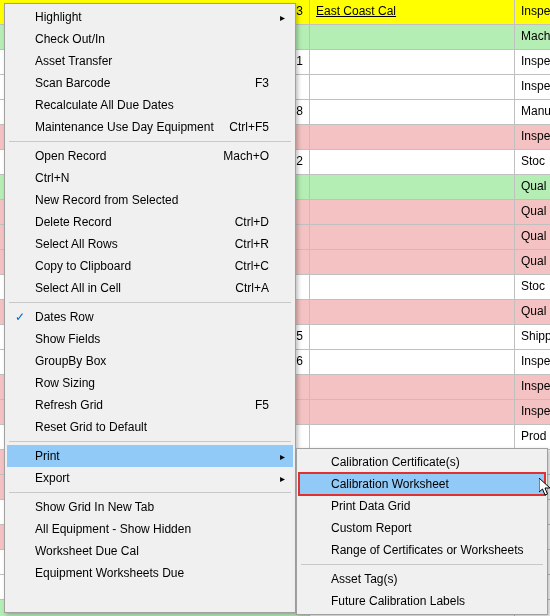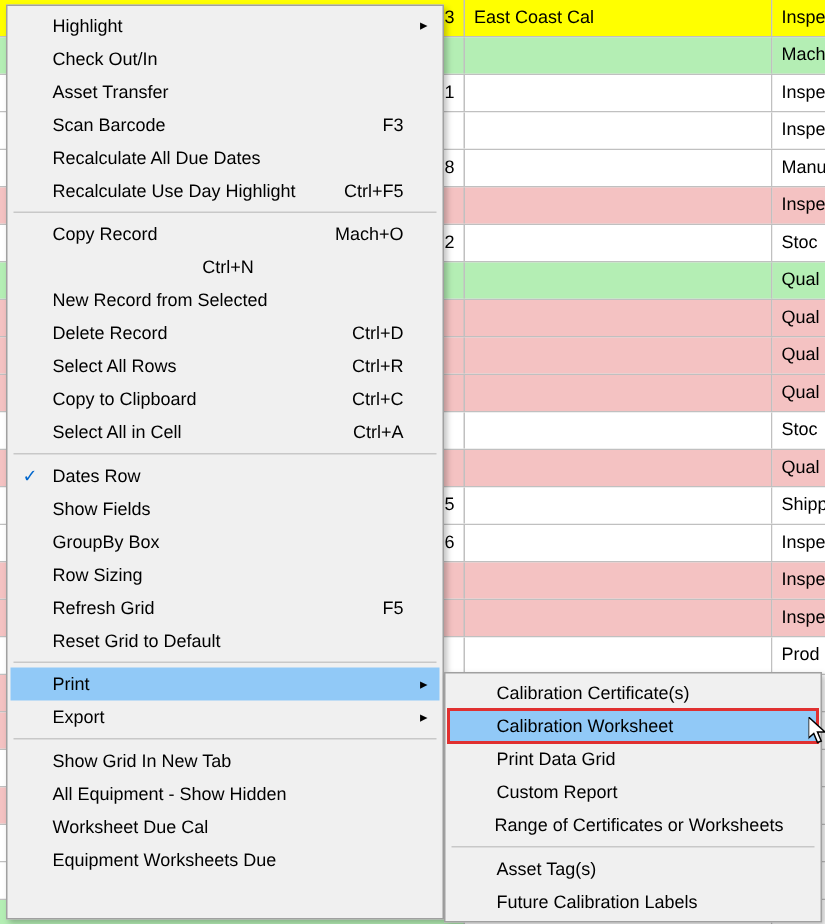--- a/index.html
+++ b/index.html
@@ -22,21 +22,21 @@
     display: flex;
     border-bottom: 1px solid #c0c0c0;
   }
   .grid-cell {
     height: 100%;
     border-right: 1px solid #c0c0c0;
     padding: 4px 6px 0 6px;
     overflow: hidden; white-space: nowrap;
   }
   .c-a { width: 310px; flex: none; }
-  .c-b { width: 205px; flex: none; }
+  .c-b { width: 205px; flex: none; text-decoration: underline; }
   .c-c { width: 200px; flex: none; }
   .bg-yellow { background: #ffff00; }
   .bg-green  { background: #b4eeb4; }
   .bg-pink   { background: #f4c2c2; }
   .bg-white  { background: #ffffff; }
 
   
   .menu {
     position: absolute;
     background: #f0f0f0;
@@ -46,21 +46,20 @@
     z-index: 10;
     font-size: 12px;
   }
   .menu-main { left: 4px; top: 3px; width: 292px; height: 610px; }
   .menu-item {
     display: flex; align-items: center;
     height: 22px;
     padding: 0 24px 0 28px;
     position: relative;
     white-space: nowrap;
-    justify-content: center;
   }
   .menu-item .lbl { flex: 1; }
   .menu-item .accel { color: #000; }
   .menu-item.has-sub::after {
     content: "▸"; position: absolute; right: 8px; font-size: 10px;
   }
   .menu-item.checked::before {
     content: "✓"; position: absolute; left: 8px; color: #0066cc; font-size: 12px;
   }
   .menu-item.hover { background: #91c9f7; }
@@ -225,26 +224,26 @@
       <span class="lbl">Asset Transfer</span>
     </div>
     <div class="menu-item">
       <span class="lbl">Scan Barcode</span>
       <span class="accel">F3</span>
     </div>
     <div class="menu-item">
       <span class="lbl">Recalculate All Due Dates</span>
     </div>
     <div class="menu-item">
-      <span class="lbl">Recalculate Use Day Highlight</span>
+      <span class="lbl">Maintenance Use Day Equipment</span>
       <span class="accel">Ctrl+F5</span>
     </div>
     <div class="menu-sep"></div>
     <div class="menu-item">
-      <span class="lbl">Copy Record</span>
+      <span class="lbl">Open Record</span>
       <span class="accel">Mach+O</span>
     </div>
     <div class="menu-item">
       <span class="accel">Ctrl+N</span>
     </div>
     <div class="menu-item">
       <span class="lbl">New Record from Selected</span>
     </div>
     <div class="menu-item">
       <span class="lbl">Delete Record</span>

